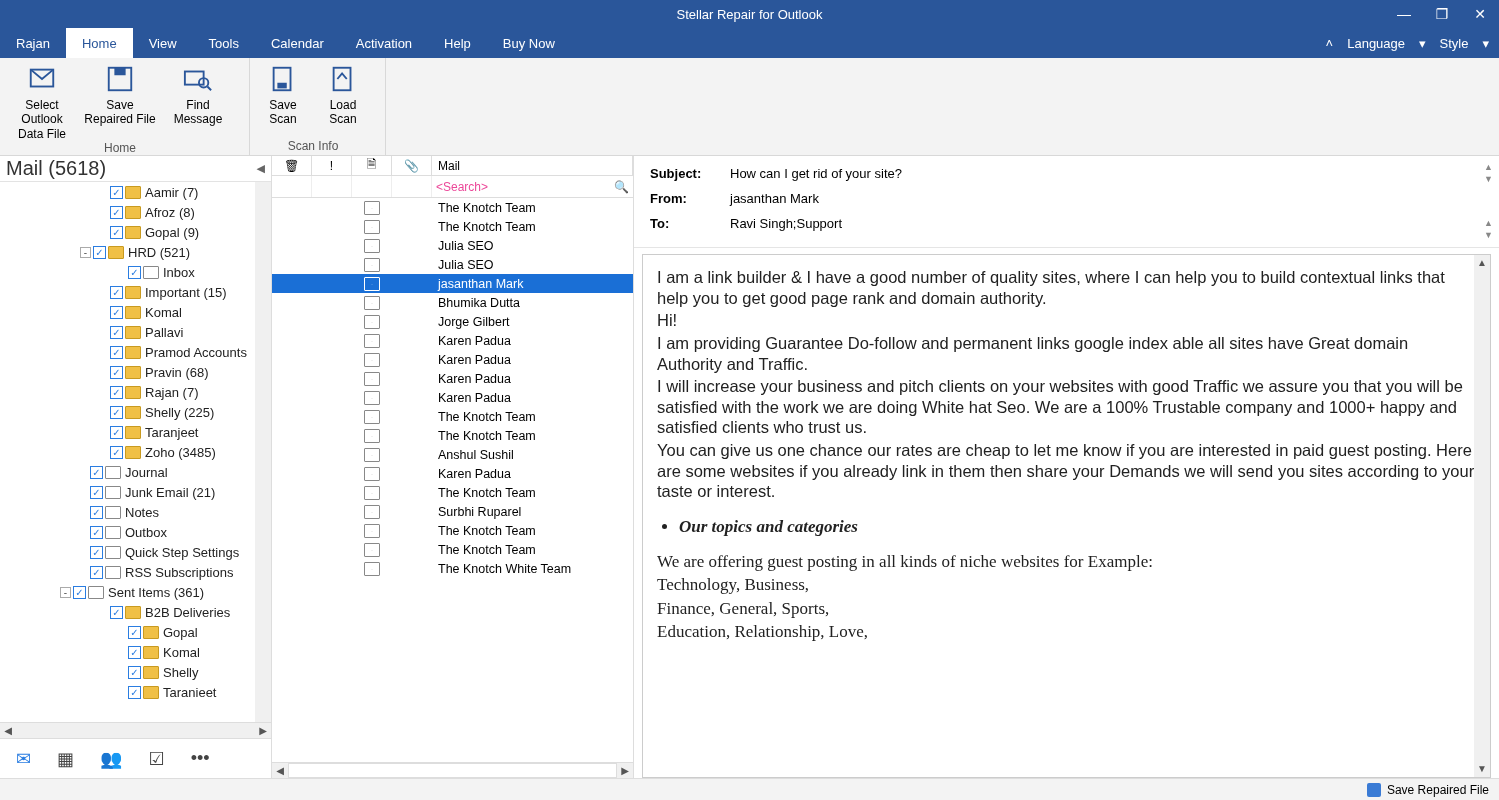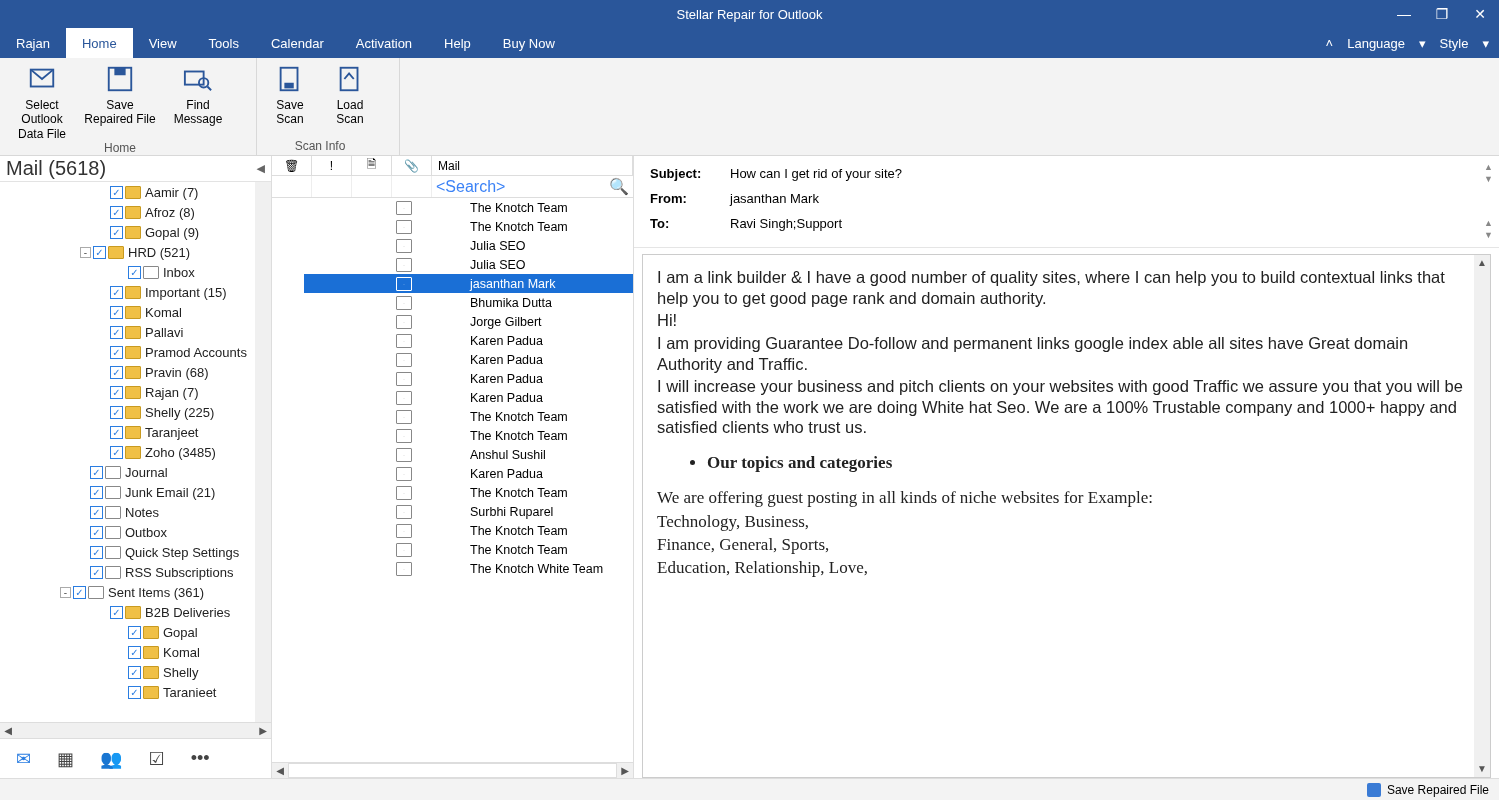--- a/index.html
+++ b/index.html
@@ -6,21 +6,21 @@
 body { width: 1499px; height: 800px; background: #fff; overflow: hidden; display: flex; flex-direction: column; font-size: 13px; }
 .titlebar { background: #2a569a; color: #fff; height: 28px; display: flex; align-items: center; justify-content: center; position: relative; font-size: 13px; }
 .titlebar .winbtns { position: absolute; right: 0; top: 0; display: flex; }
 .titlebar .winbtn { width: 38px; height: 28px; display: flex; align-items: center; justify-content: center; color: #fff; font-size: 14px; }
 .menubar { background: #2a569a; height: 30px; display: flex; align-items: stretch; color: #fff; position: relative; }
 .menubar .tab { padding: 0 16px; display: flex; align-items: center; font-size: 13px; cursor: pointer; }
 .menubar .tab.active { background: #fff; color: #2a569a; }
 .menubar .right { margin-left: auto; display: flex; align-items: center; padding-right: 10px; gap: 14px; }
 .menubar .right span { cursor: pointer; }
 .ribbon { background: #f3f3f3; height: 98px; border-bottom: 1px solid #d8d8d8; display: flex; }
-.ribbon-group { display: flex; flex-direction: column; border-right: 1px solid #d8d8d8; padding: 2px 22px 0 6px; }
+.ribbon-group { display: flex; flex-direction: column; border-right: 1px solid #d8d8d8; padding: 2px 15px 0 6px; }
 .ribbon-row { display: flex; gap: 6px; flex: 1; align-items: flex-start; }
 .ribbon-btn { display: flex; flex-direction: column; align-items: center; justify-content: flex-start; width: 72px; padding-top: 4px; font-size: 12px; text-align: center; line-height: 1.2; cursor: pointer; }
 .ribbon-btn .ico { width: 34px; height: 30px; margin-bottom: 4px; }
 .ribbon-group-label { text-align: center; font-size: 12px; color: #555; padding-bottom: 2px; }
 .mainarea { flex: 1; display: flex; overflow: hidden; }
 .leftpane { width: 272px; display: flex; flex-direction: column; border-right: 1px solid #ddd; }
 .lefthdr { display: flex; align-items: center; justify-content: space-between; height: 26px; padding: 0 6px; border-bottom: 1px solid #e3e3e3; }
 .lefthdr .title { font-size: 20px; color: #333; }
 .lefthdr .caret { font-size: 11px; color: #666; cursor: pointer; }
 .tree { flex: 1; overflow: auto; position: relative; }
@@ -33,39 +33,39 @@
 .tree-hbar { height: 16px; background: #f0f0f0; display: flex; align-items: center; justify-content: space-between; border-top: 1px solid #ddd; }
 .tree-hbar .arr { width: 16px; text-align: center; font-size: 10px; color: #555; cursor: pointer; }
 .leftnav { height: 40px; border-top: 1px solid #ddd; display: flex; align-items: center; gap: 26px; padding-left: 16px; }
 .leftnav .nvicon { font-size: 18px; color: #444; cursor: pointer; }
 .leftnav .mailic { color: #2a7de1; }
 .midpane { width: 362px; display: flex; flex-direction: column; border-right: 1px solid #ddd; }
 .midhdr { height: 20px; display: flex; align-items: center; border-bottom: 1px solid #ddd; font-size: 12px; }
 .midhdr .col { border-right: 1px solid #ddd; display: flex; align-items: center; justify-content: center; height: 100%; }
 .midsearch { height: 22px; display: flex; align-items: center; border-bottom: 1px solid #ddd; }
 .midsearch .spacer { border-right: 1px solid #eee; height: 100%; }
-.midsearch .sbox { flex: 1; display: flex; align-items: center; padding: 0 4px; color: #3b82f6; font-size: 16px; }
-.midrows { flex: 1; overflow: hidden; position: relative; padding-left: 32px; }
+.midsearch .sbox { flex: 1; display: flex; align-items: center; padding: 0 4px; color: #ec4899; font-size: 12px; }
+.midrows { flex: 1; overflow: hidden; position: relative; }
 .mrow { height: 19px; display: flex; align-items: center; font-size: 12.5px; }
 .mrow.selected { background: #1a6fd6; color: #fff; }
 .mrow .micon { width: 16px; height: 14px; border: 1px solid #888; border-radius: 1px; position: relative; }
 .mrow .micon::after { content: ""; position: absolute; left: 0; right: 0; top: 0; height: 6px; border-bottom: 1px solid #888; clip-path: polygon(0 0, 50% 100%, 100% 0); }
 .mrow.selected .micon { border-color: #fff; }
 .mrow.selected .micon::after { border-color: #fff; }
 .rightpane { flex: 1; display: flex; flex-direction: column; }
 .hdrfields { padding: 10px 16px 6px 16px; border-bottom: 1px solid #e5e5e5; position: relative; }
 .hdrfields .row { display: flex; margin-bottom: 10px; font-size: 13px; }
 .hdrfields .lbl { width: 80px; font-weight: bold; }
 .hdrfields .upd { position: absolute; right: 6px; top: 6px; display: flex; flex-direction: column; gap: 2px; }
 .hdrfields .upd div { font-size: 9px; color: #888; cursor: pointer; }
 .msgbody { flex: 1; margin: 6px 8px 0 8px; border: 1px solid #ccc; padding: 12px 14px; font-size: 16.5px; line-height: 1.25; color: #222; overflow: hidden; position: relative; font-family: Arial, sans-serif; }
 .msgbody .vbar { position: absolute; right: 0; top: 0; bottom: 0; width: 16px; background: #f0f0f0; }
 .msgbody .vbar .arr { font-size: 10px; text-align: center; color: #555; cursor: pointer; height: 16px; line-height: 16px; }
 .msgbody p { margin-bottom: 2px; }
-.msgbody ul { margin: 14px 0 14px 50px; }
+.msgbody ul { margin: 14px 0 14px 22px; font-style: italic; }
 .msgbody ul li { font-weight: bold; font-size: 17px; font-family: "Times New Roman", serif; margin-bottom: 10px; }
 .msgbody .serif { font-family: "Times New Roman", serif; font-size: 17px; }
 .mid-hbar { height: 16px; background: #f0f0f0; display: flex; align-items: center; border-top: 1px solid #ddd; }
 .mid-hbar .arr { width: 16px; text-align: center; font-size: 10px; color: #555; cursor: pointer; }
 .mid-hbar .track { flex: 1; height: 100%; background: #fff; border: 1px solid #ddd; }
 .statusbar { height: 22px; background: #f3f3f3; border-top: 1px solid #ddd; display: flex; align-items: center; justify-content: flex-end; padding-right: 10px; font-size: 12px; gap: 6px; }
 .statusbar .disk { width: 14px; height: 14px; background: #3a7bd5; border-radius: 2px; }
 </style>
 </head>
 <body>
@@ -533,20 +533,21 @@
         <div style="height:30px"></div>
         <div>▲</div>
         <div>▼</div>
       </div>
     </div>
     <div class="msgbody">
       <p>I am a link builder &amp; I have a good number of quality sites, where I can help you to build contextual links that help you to get good page rank and domain authority.</p>
       <p>Hi!</p>
       <p>I am providing Guarantee Do-follow and permanent links google index able all sites have Great domain Authority and Traffic.</p>
       <p>I will increase your business and pitch clients on your websites with good Traffic we assure you that you will be satisfied with the work we are doing White hat Seo. We are a 100% Trustable company and 1000+ happy and satisfied clients who trust us.</p>
+      <p>You can give us one chance our rates are cheap to let me know if you are interested in paid guest posting. Here are some websites if you already link in them then share your Demands we will send you sites according to your taste or interest.</p>
       <ul>
           <li>Our topics and categories</li>
         </ul>
       <p class="serif">We are offering guest posting in all kinds of niche websites for Example:</p>
       <p class="serif">Technology, Business,</p>
       <p class="serif">Finance, General, Sports,</p>
       <p class="serif">Education, Relationship, Love,</p>
       <div class="vbar">
         <div class="arr">▲</div>
         <div style="flex:1"></div>

